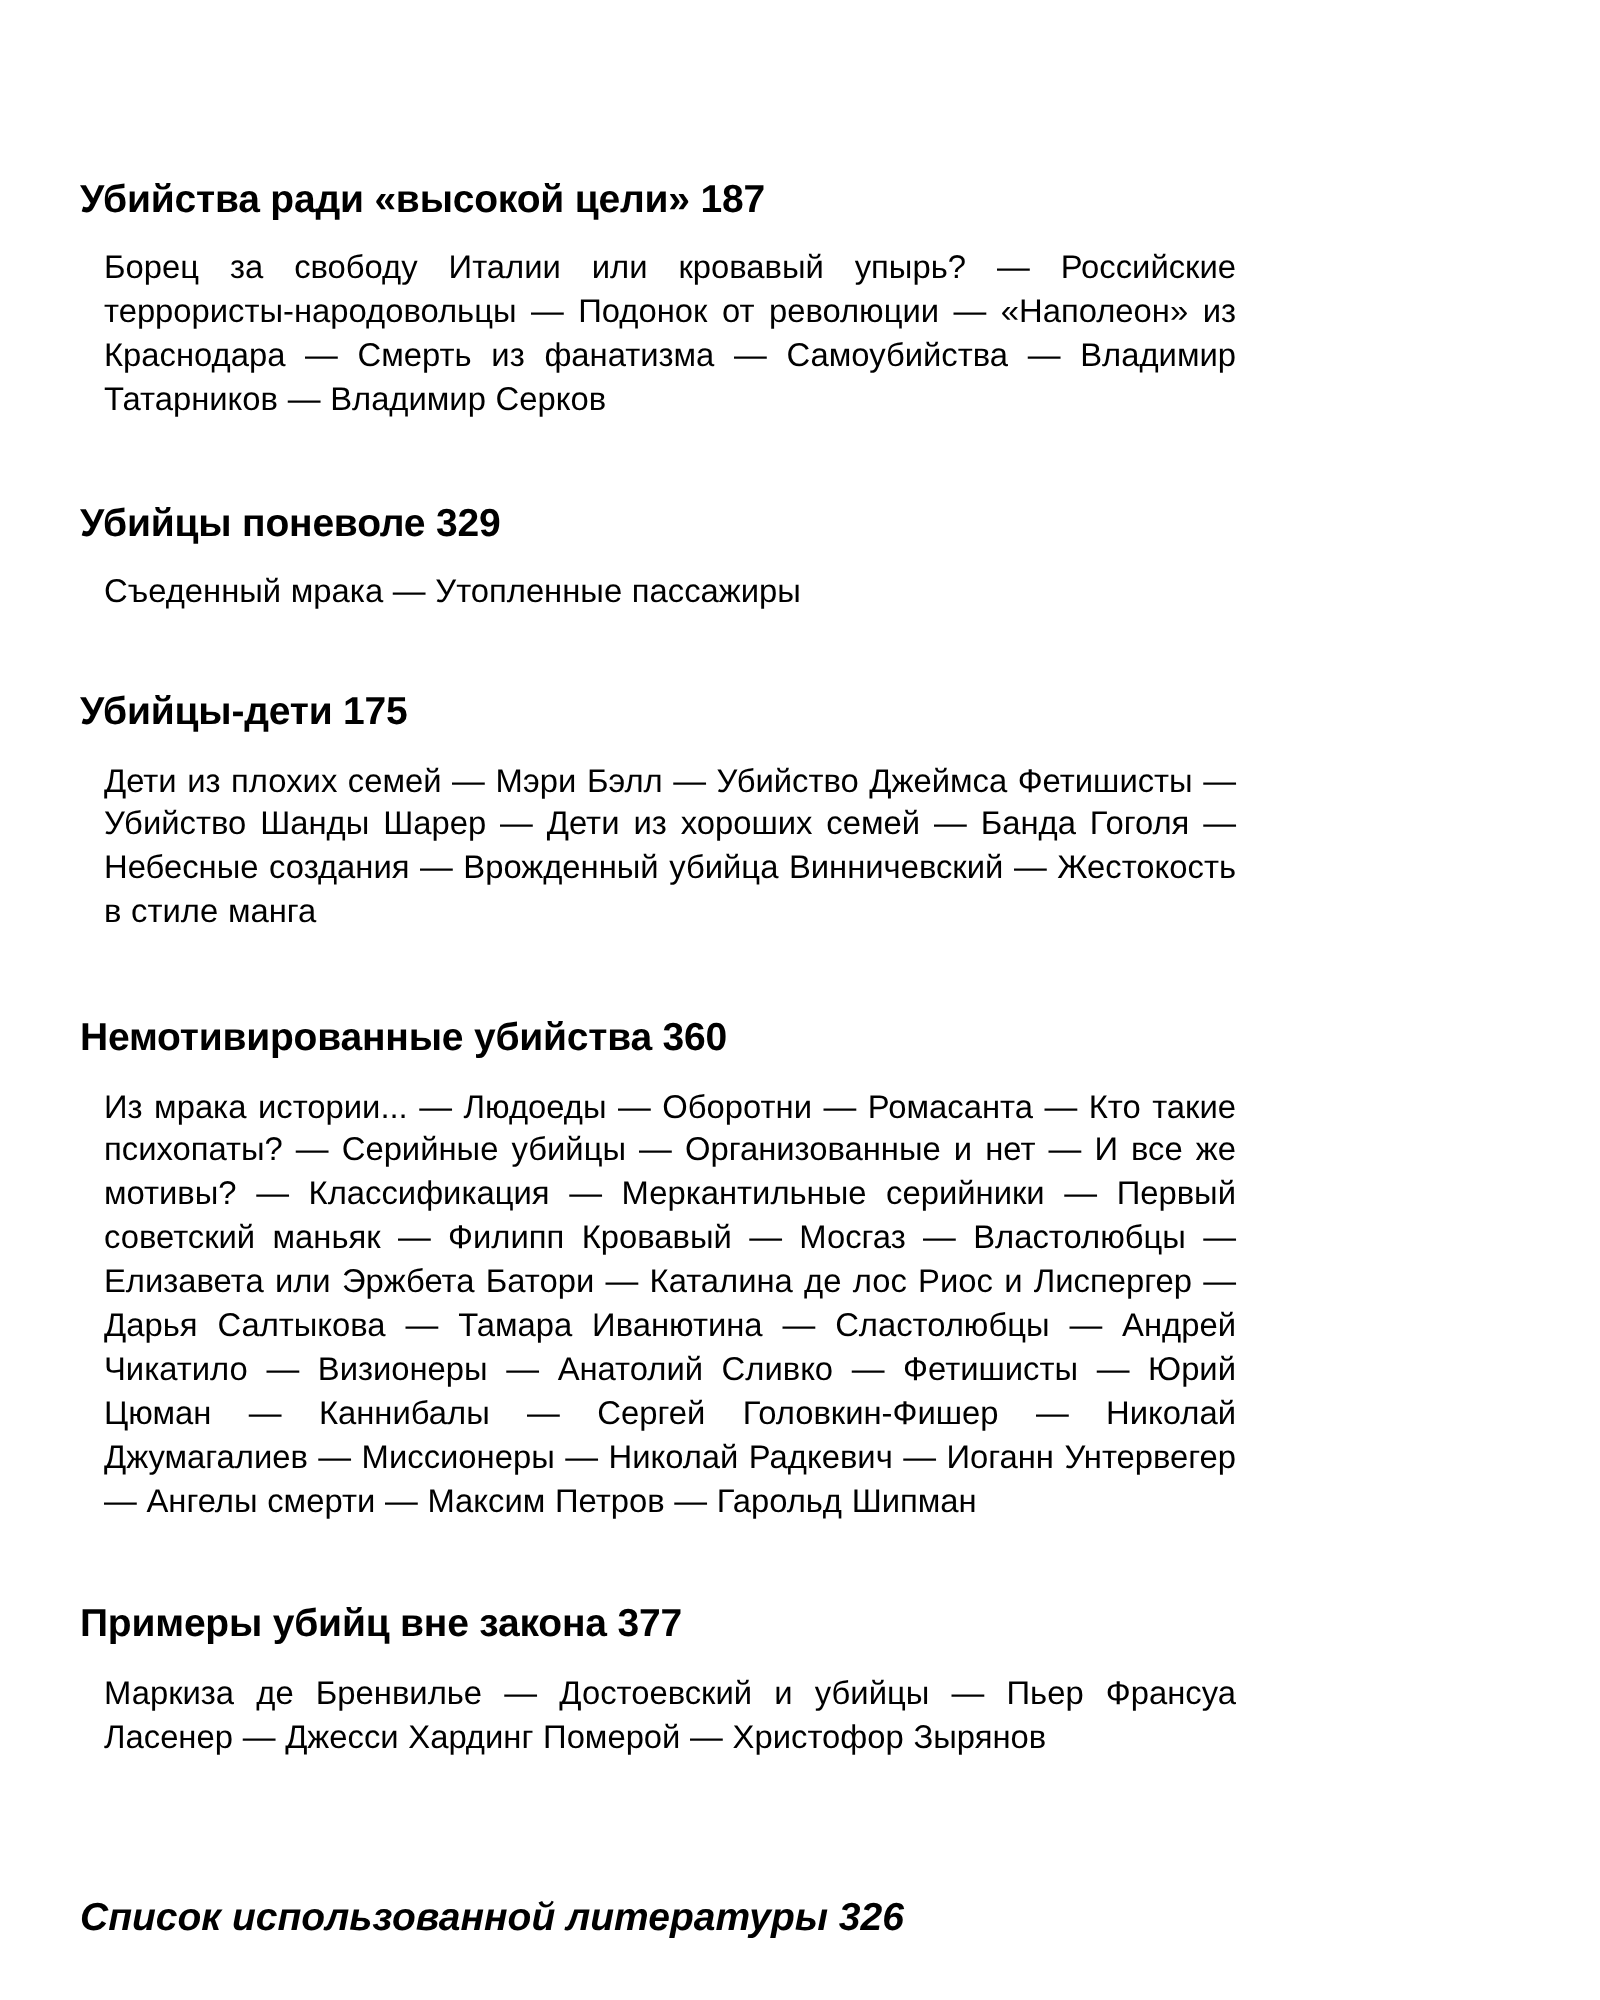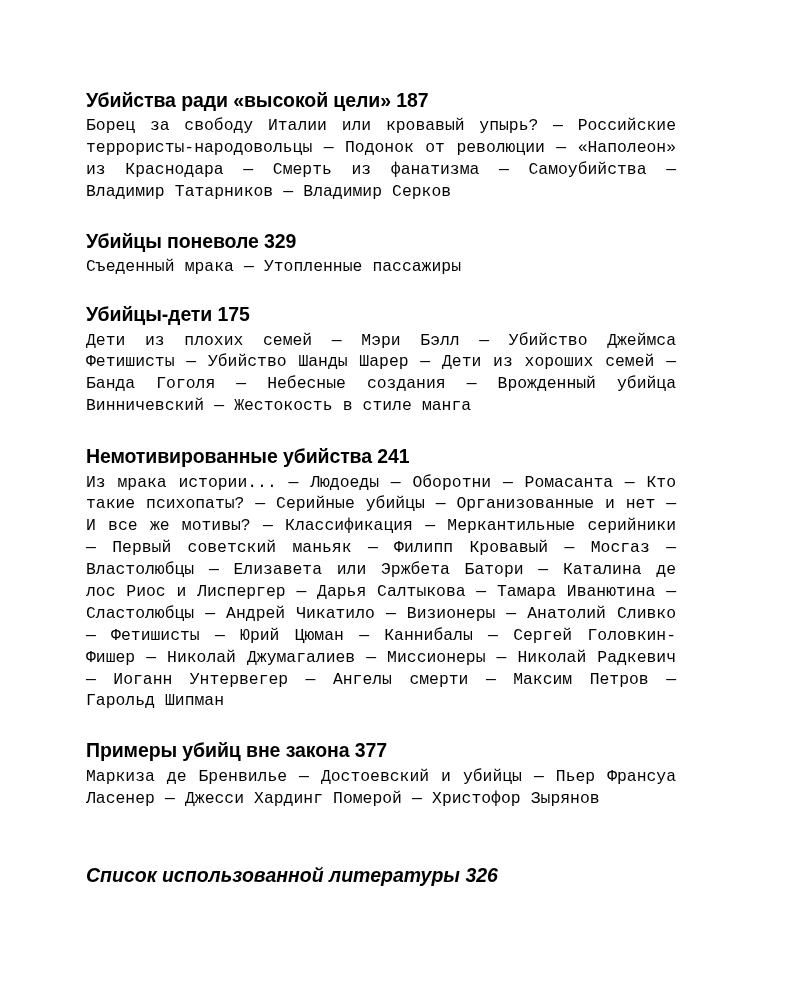--- a/index.html
+++ b/index.html
@@ -12,44 +12,44 @@
     background: #ffffff;
     font-family: "Liberation Serif", serif;
     color: #000000;
     overflow: hidden;
   }
   .page {
     position: relative;
     width: 800px;
     height: 1000px;
     box-sizing: border-box;
-    padding: 88px 86px 0 86px;
+    padding: 88px 86px 0 40px;
   }
   .toc {
     width: 590px;
   }
   .entry {
     margin-bottom: 0;
   }
   .entry-heading {
     font-family: "Liberation Sans", sans-serif;
     font-weight: bold;
     font-size: 19.5px;
     line-height: 1.25;
     letter-spacing: -0.1px;
     margin: 0 0 3px 0;
     white-space: nowrap;
   }
   .entry-desc {
-    font-family: Liberation Mono, monospace;
+    font-family: Liberation Sans, sans-serif;
     font-size: 16.4px;
     line-height: 1.335;
     text-align: justify;
     text-align-last: left;
-    margin: 0;
+    margin: 12px;
     hyphens: manual;
     word-spacing: 0.3px;
   }
   .gap-1 { height: 26px; }
   .gap-2 { height: 24px; }
   .gap-3 { height: 27px; }
   .gap-4 { height: 26px; }
   .gap-final { height: 54px; }
   .final-heading {
     font-family: "Liberation Sans", sans-serif;
@@ -82,21 +82,21 @@
     <div class="gap-2"></div>
 
     <div class="entry">
       <h2 class="entry-heading">Убийцы-дети 175</h2>
       <p class="entry-desc">Дети из плохих семей — Мэри Бэлл — Убийство Джеймса Фетишисты — Убийство Шанды Шарер — Дети из хороших семей — Банда Гоголя — Небесные создания — Врожденный убийца Винничевский — Жестокость в стиле манга</p>
     </div>
 
     <div class="gap-3"></div>
 
     <div class="entry">
-      <h2 class="entry-heading">Немотивированные убийства 241</h2>
+      <h2 class="entry-heading">Немотивированные убийства 360</h2>
       <p class="entry-desc">Из мрака истории... — Людоеды — Оборотни — Ромасанта — Кто такие психопаты? — Серийные убийцы — Организованные и нет — И все же мотивы? — Классификация — Меркантильные серийники — Первый советский маньяк — Филипп Кровавый — Мосгаз — Властолюбцы — Елизавета или Эржбета Батори — Каталина де лос Риос и Лиспергер — Дарья Салтыкова — Тамара Иванютина — Сластолюбцы — Андрей Чикатило — Визионеры — Анатолий Сливко — Фетишисты — Юрий Цюман — Каннибалы — Сергей Головкин-Фишер — Николай Джумагалиев — Миссионеры — Николай Радкевич — Иоганн Унтервегер — Ангелы смерти — Максим Петров — Гарольд Шипман</p>
     </div>
 
     <div class="gap-4"></div>
 
     <div class="entry">
       <h2 class="entry-heading">Примеры убийц вне закона 377</h2>
       <p class="entry-desc">Маркиза де Бренвилье — Достоевский и убийцы — Пьер Франсуа Ласенер — Джесси Хардинг Померой — Христофор Зырянов</p>
     </div>
 

